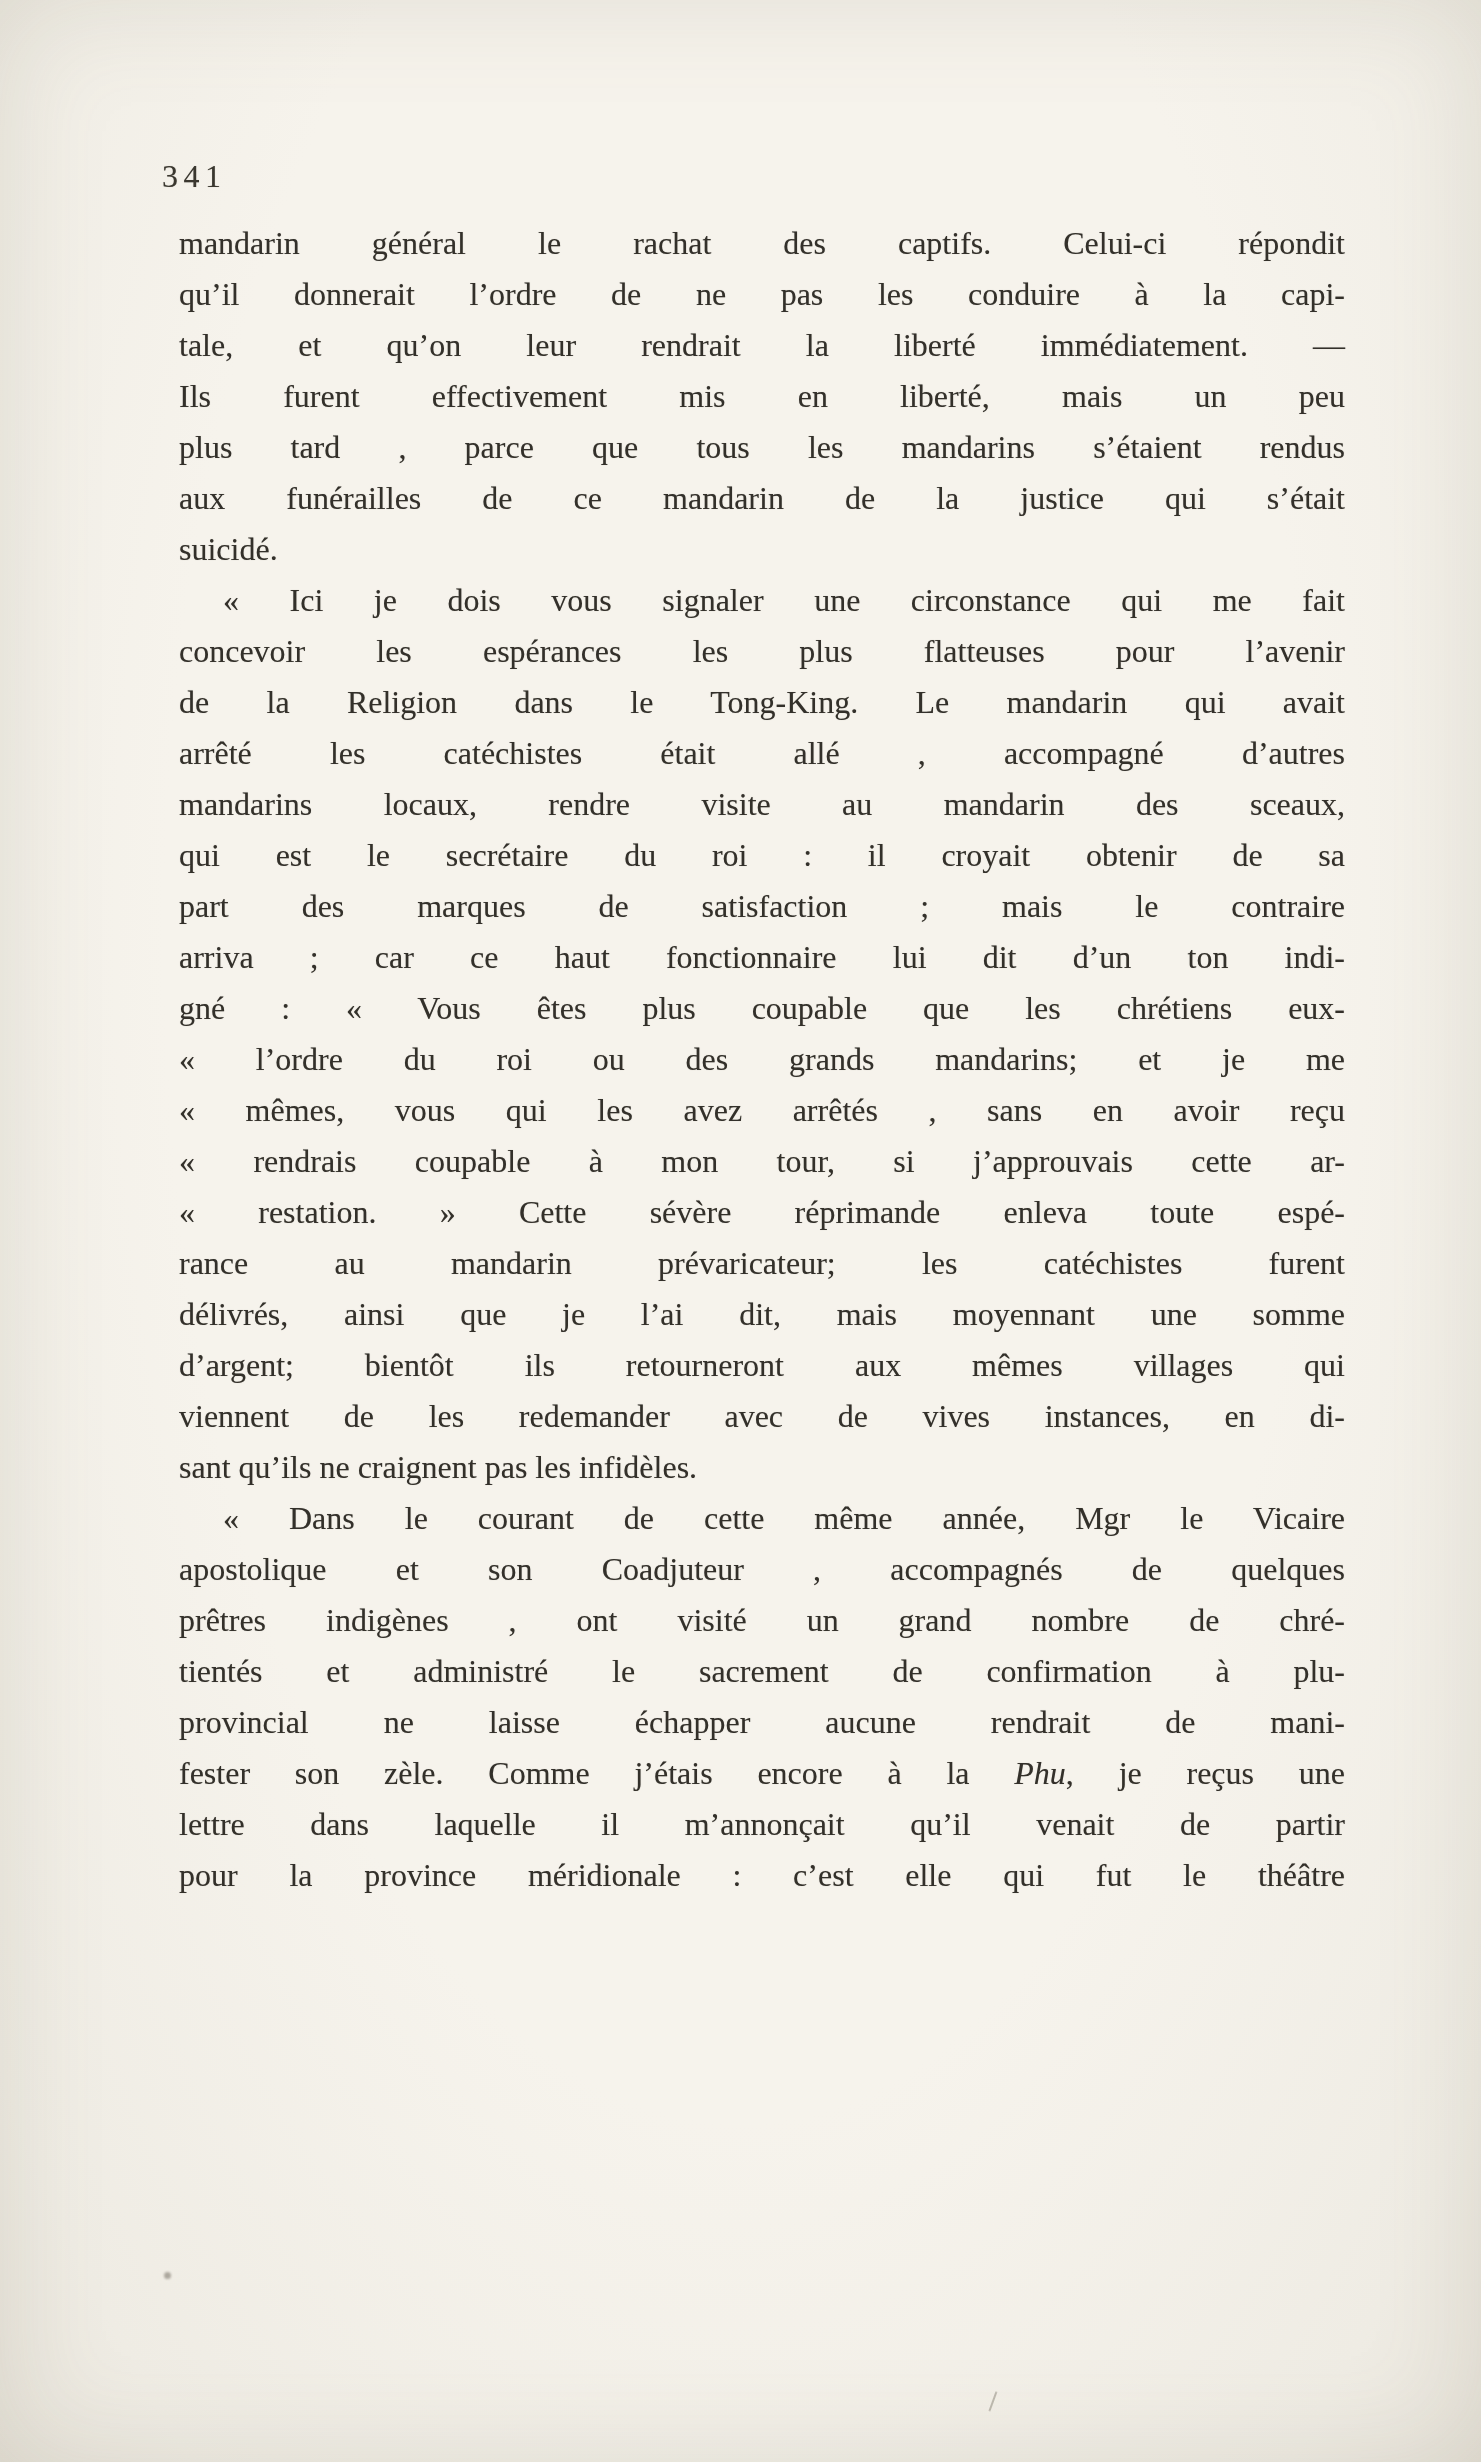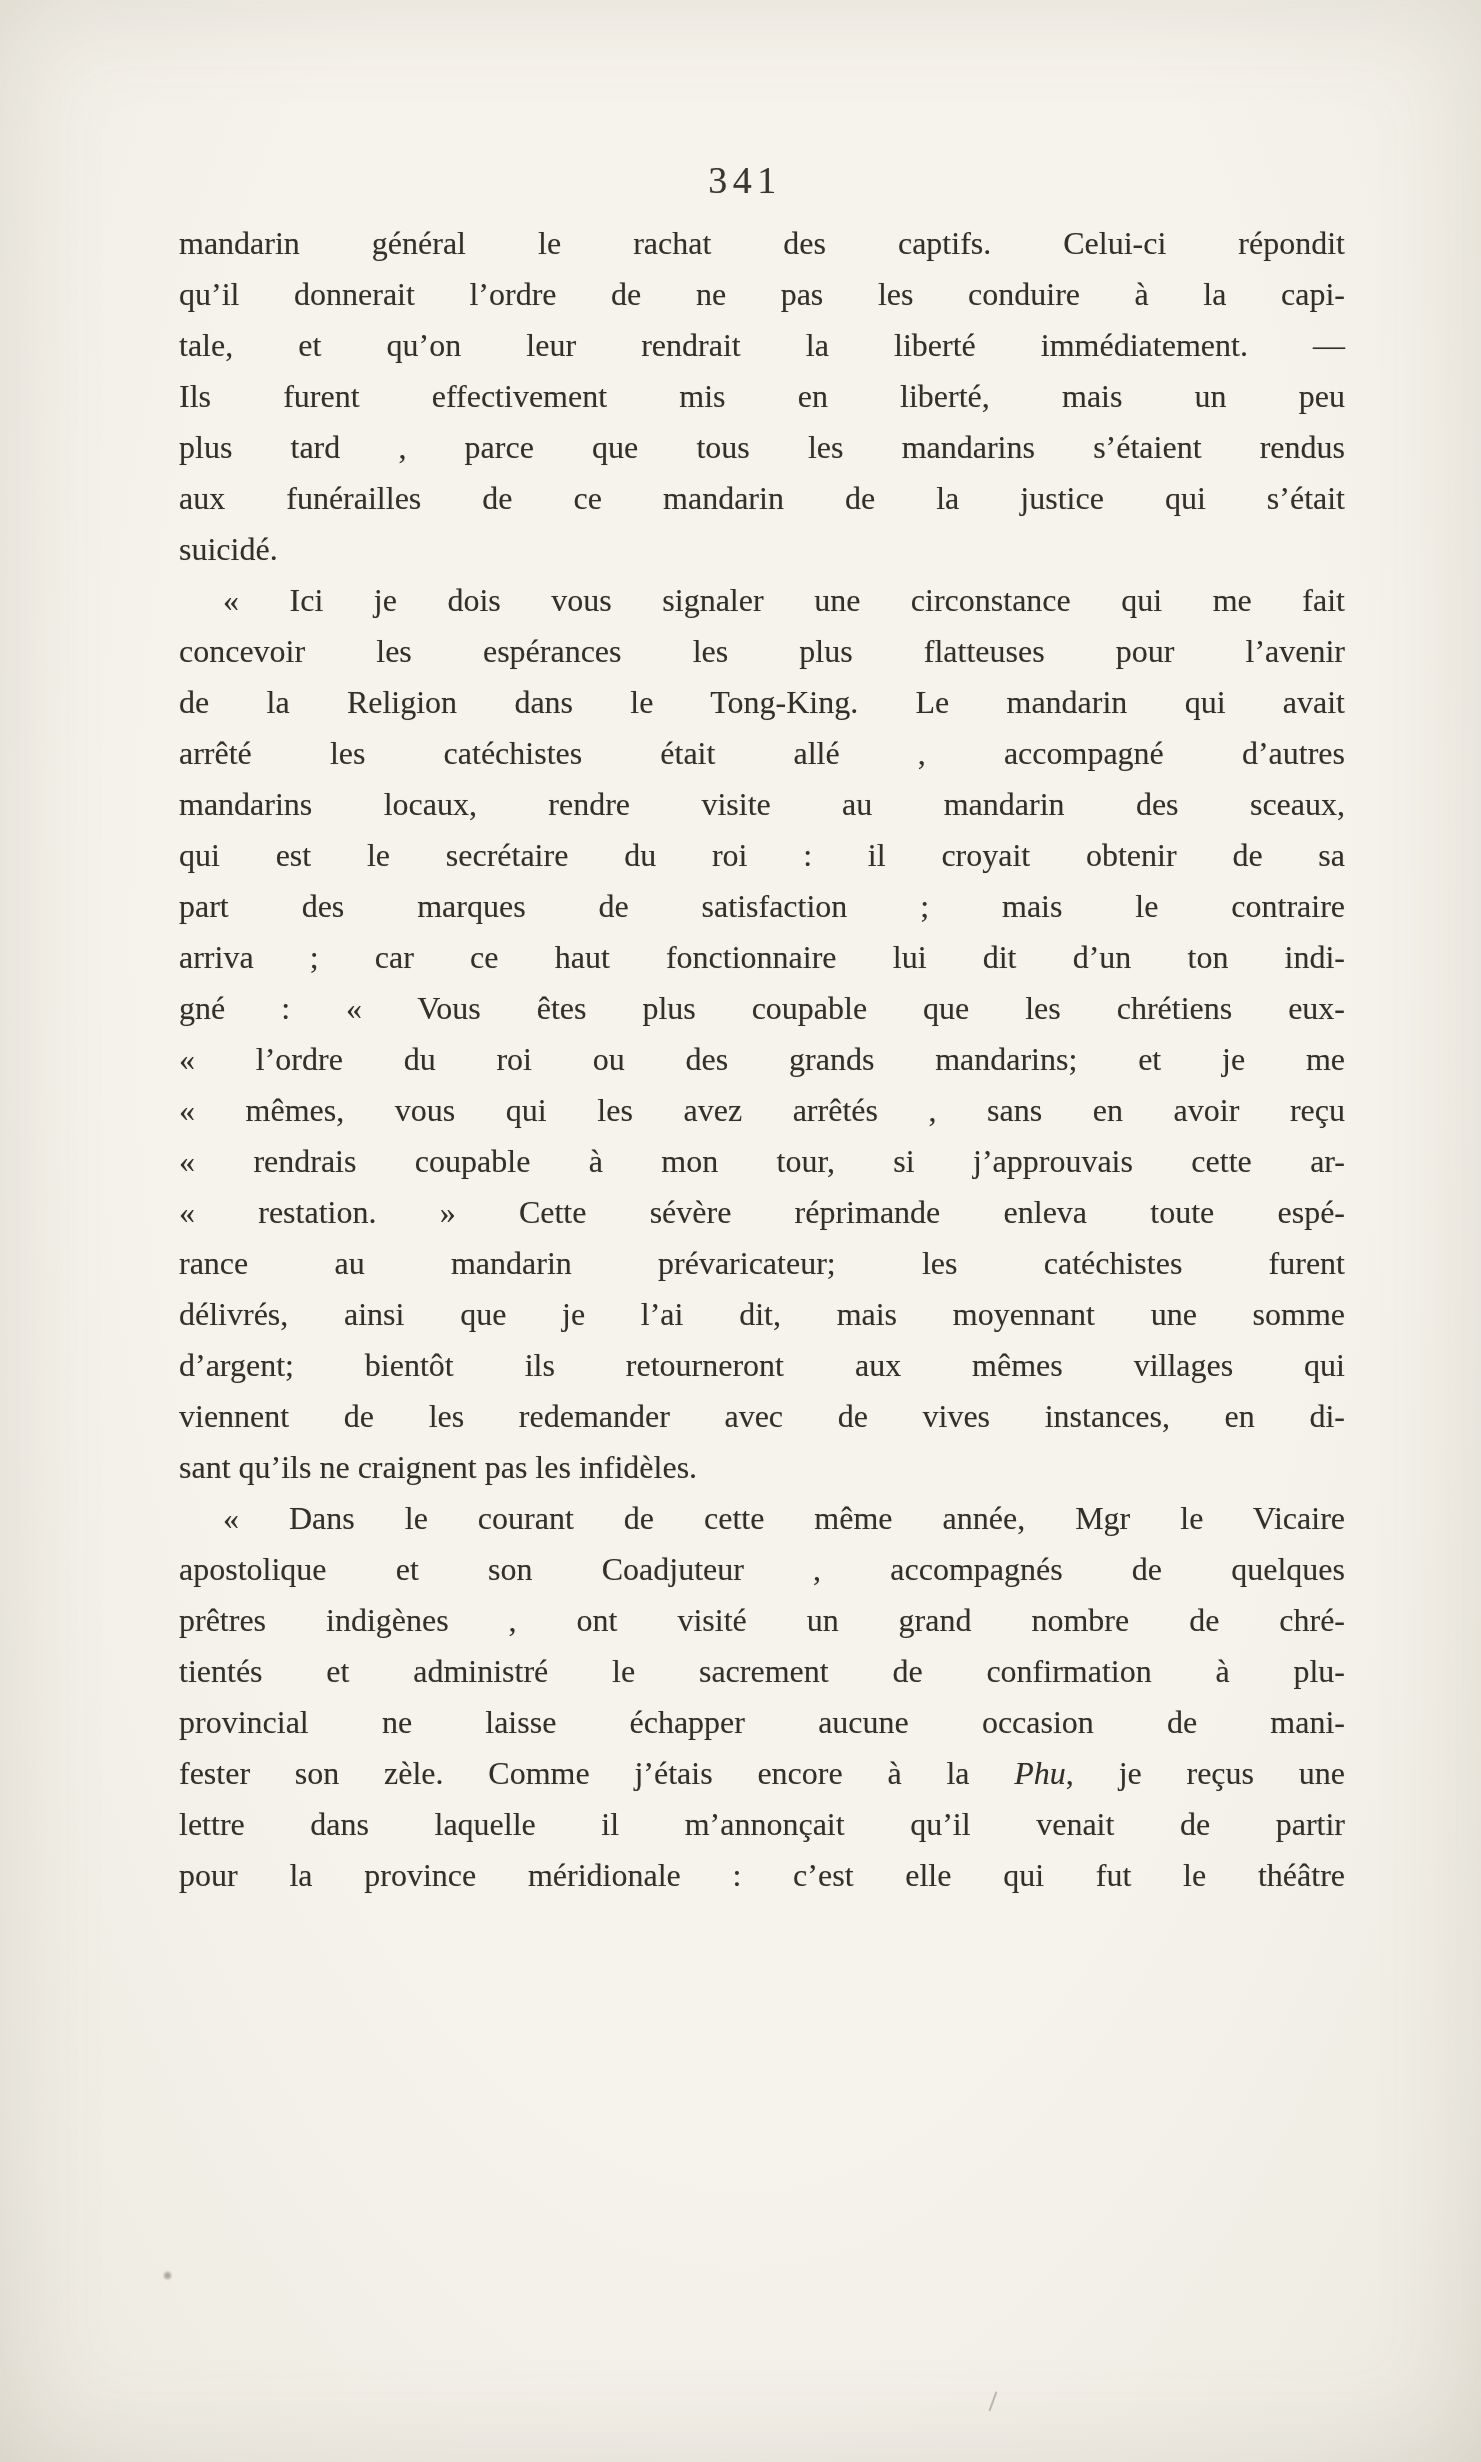--- a/index.html
+++ b/index.html
@@ -16,22 +16,22 @@
     box-shadow: inset 0 0 110px rgba(120,110,88,0.16);
     font-family: "Liberation Serif", "DejaVu Serif", serif;
     color: #33302a;
     overflow: hidden;
   }
   .page-number {
     position: absolute;
     top: 158px;
     left: 162px;
     width: 1166px;
-    text-align: center;
-    font-size: 38px;
+    text-align: left;
+    font-size: 32px;
     letter-spacing: 5.5px;
     color: #3a372f;
     text-shadow: 0 0 0.8px rgba(58,55,47,0.35);
   }
   .text-block {
     position: absolute;
     top: 218px;
     left: 179px;
     width: 1166px;
     font-size: 32px;
@@ -106,21 +106,21 @@
     <div class="line">« restation. » Cette sévère réprimande enleva toute espé-</div>
     <div class="line">rance au mandarin prévaricateur; les catéchistes furent</div>
     <div class="line">délivrés, ainsi que je l’ai dit, mais moyennant une somme</div>
     <div class="line">d’argent; bientôt ils retourneront aux mêmes villages qui</div>
     <div class="line">viennent de les redemander avec de vives instances, en di-</div>
     <div class="line nojust">sant qu’ils ne craignent pas les infidèles.</div>
     <div class="line indent">« Dans le courant de cette même année, Mgr le Vicaire</div>
     <div class="line">apostolique et son Coadjuteur , accompagnés de quelques</div>
     <div class="line">prêtres indigènes , ont visité un grand nombre de chré-</div>
     <div class="line">tientés et administré le sacrement de confirmation à plu-</div>
-    <div class="line">provincial ne laisse échapper aucune occasion de mani-</div>
+    <div class="line">provincial ne laisse échapper aucune rendrait de mani-</div>
     <div class="line"><span>fester son zèle. Comme j’étais encore à la </span><em>Phu</em><span>, je reçus une</span></div>
     <div class="line">lettre dans laquelle il m’annonçait qu’il venait de partir</div>
     <div class="line">pour la province méridionale : c’est elle qui fut le théâtre</div>
   </div>
 
   <div class="speck speck-a"></div>
   <div class="speck speck-b"></div>
 
 </div>
 

